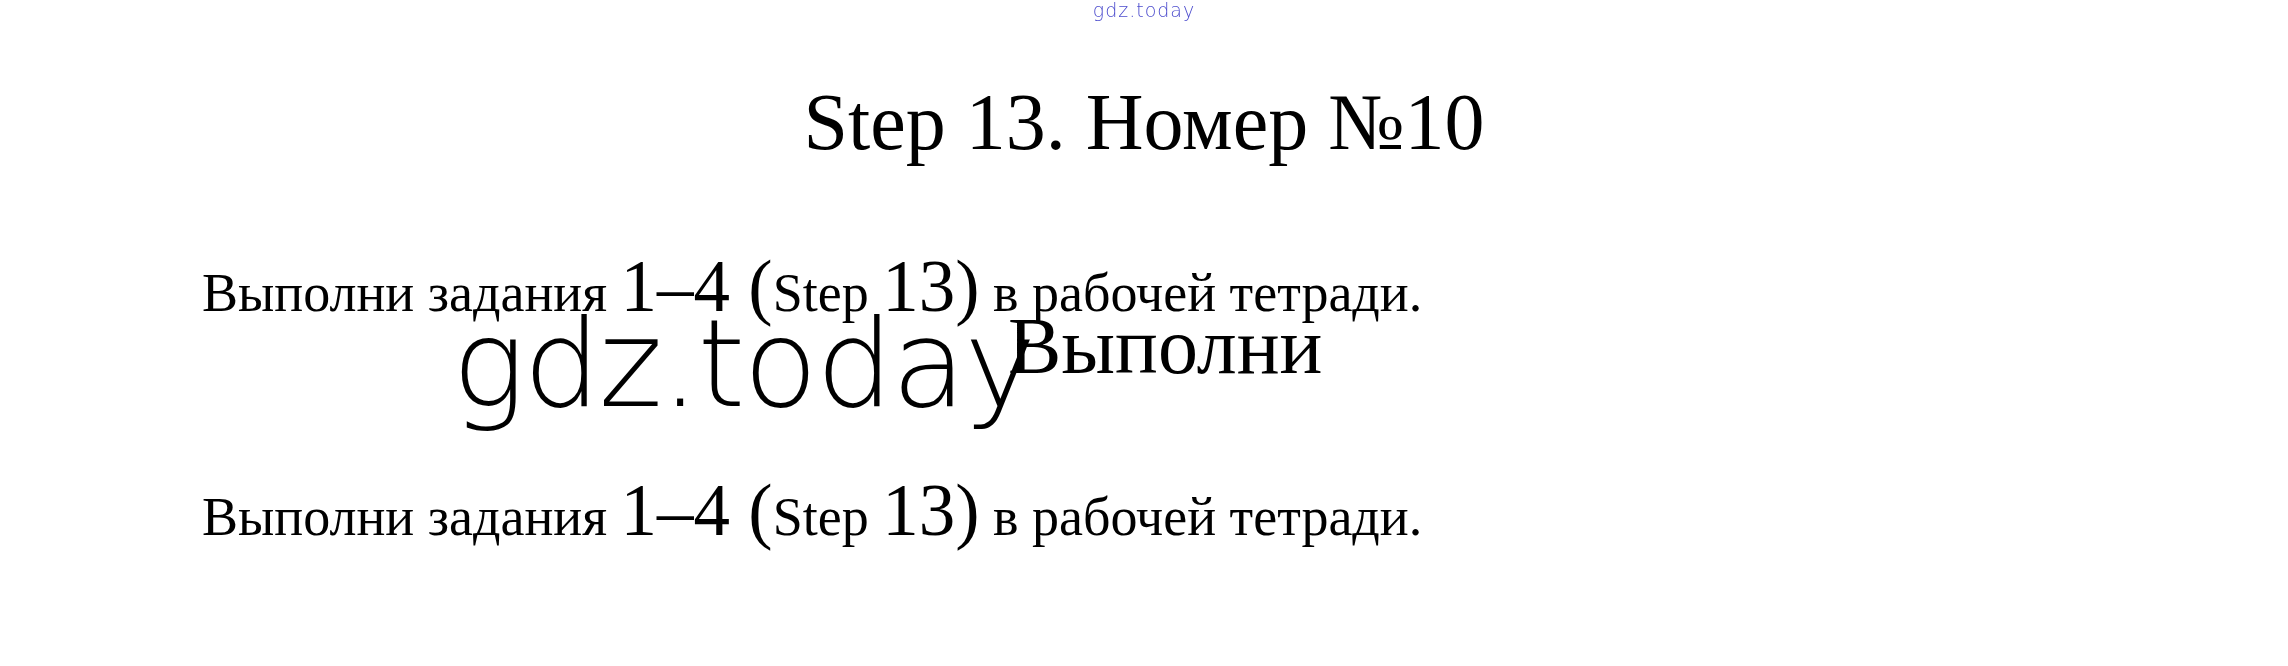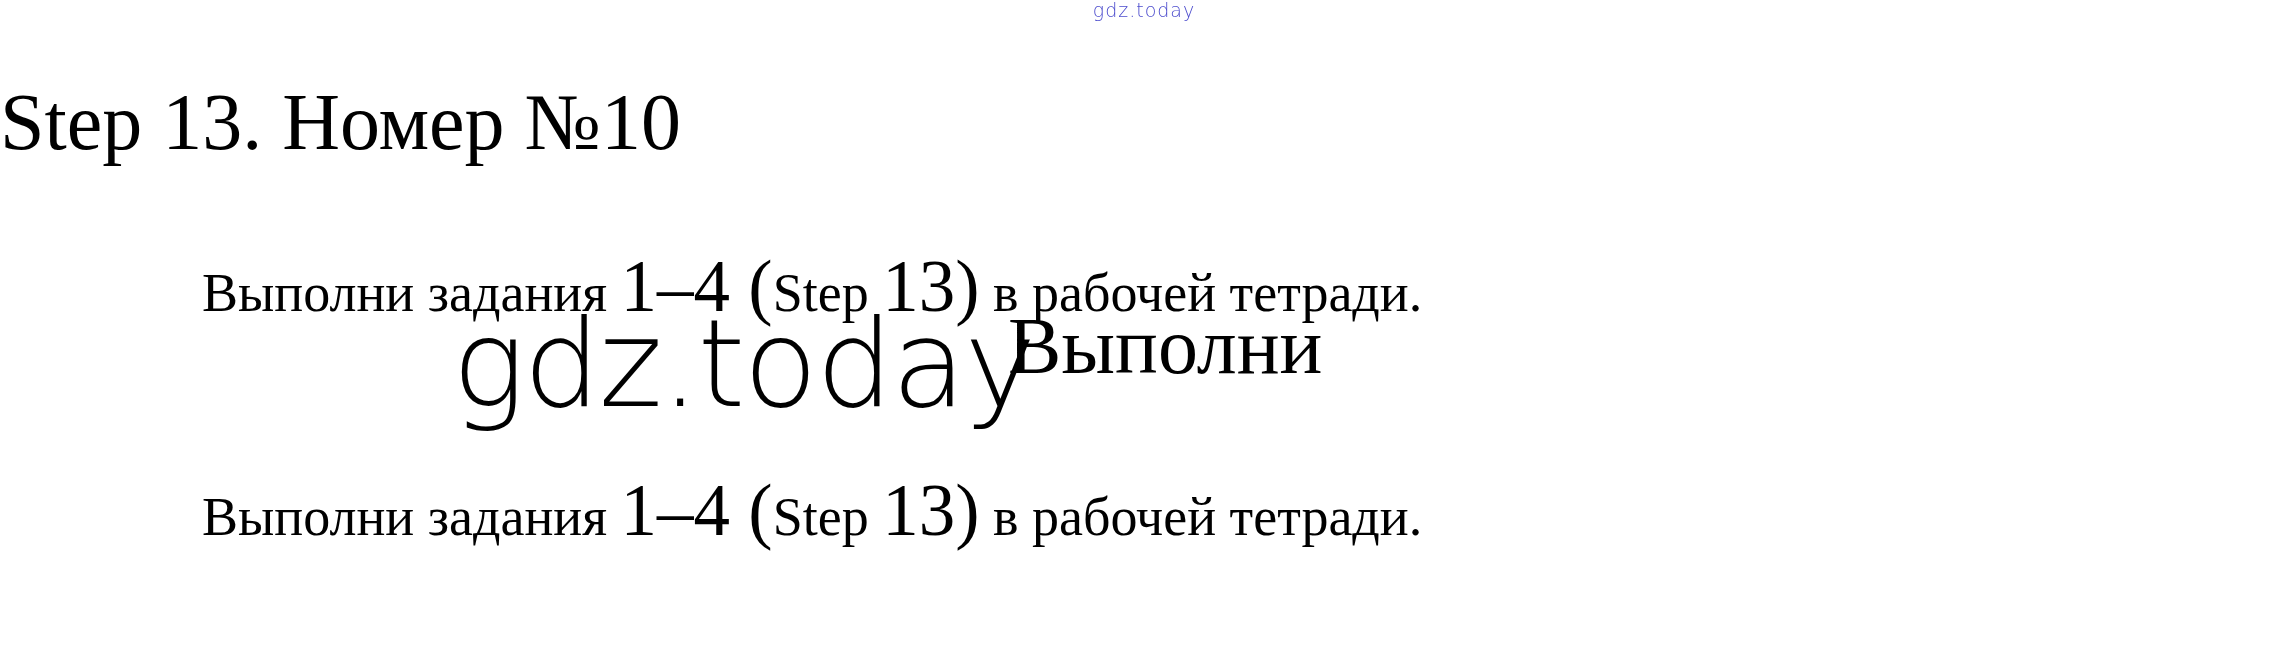--- a/index.html
+++ b/index.html
@@ -26,21 +26,21 @@
     font-size:19px;
     line-height:1;
     letter-spacing:1px;
     color:var(--header-wm-color);
     text-decoration:none;
   }
   .title{
     position:absolute;
     left:0; right:0; top:82px;
     margin:0;
-    text-align:left;
+    text-align:center;
     font-family:"Liberation Serif",serif;
     font-weight:400;
     font-size:80px;
     line-height:1;
     white-space:pre;
   }
   .task-line{
     position:absolute;
     left:148px;
     margin:0;

